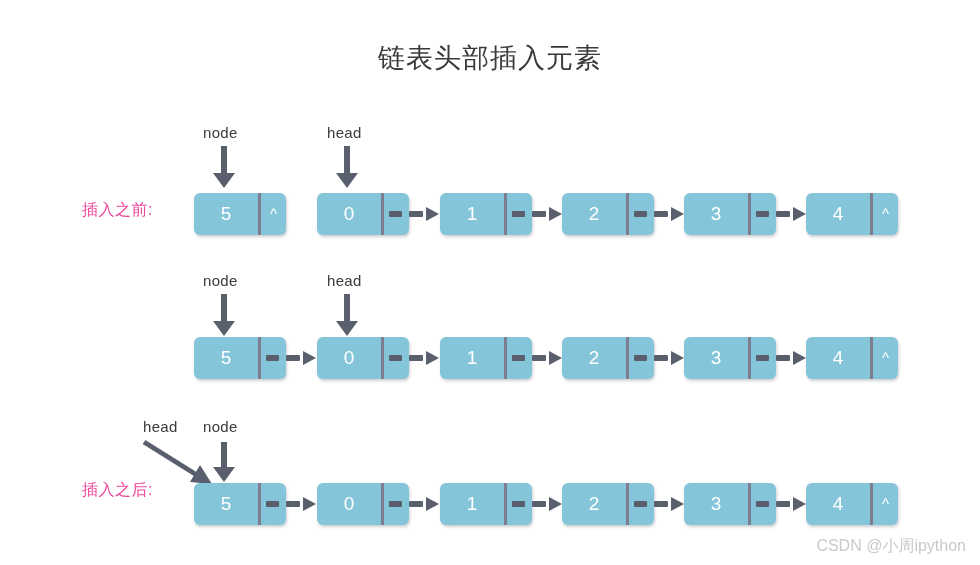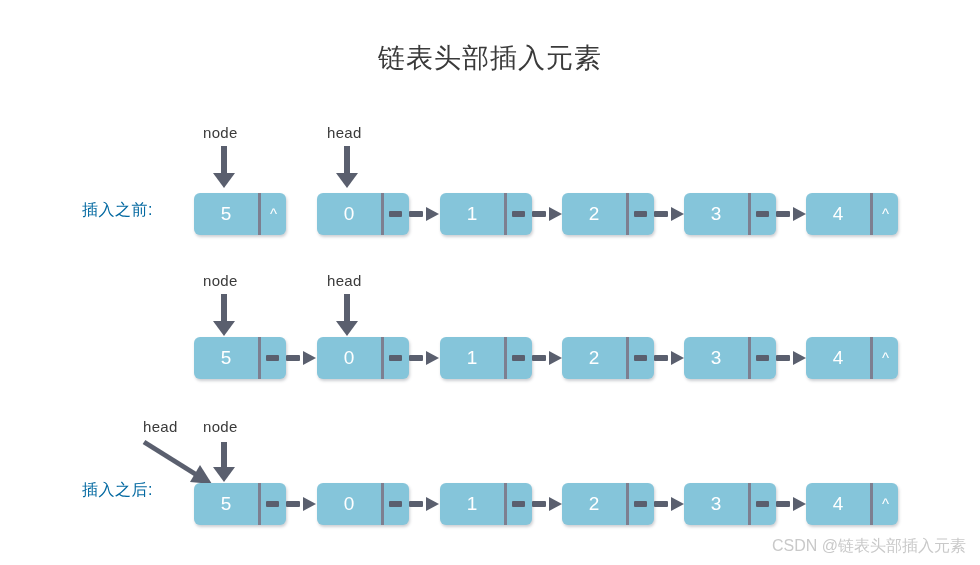--- a/index.html
+++ b/index.html
@@ -31,21 +31,21 @@
 
   .row {
     position: absolute;
     left: 0;
     width: 980px;
     height: 120px;
   }
   .row-label {
     position: absolute;
     font-size: 16px;
-    color: #0369a1;
+    color: #ec4899;
     white-space: nowrap;
     letter-spacing: 0.5px;
     text-align: center;
   }
 
   
   .node {
     position: absolute;
     width: 92px;
     height: 42px;
@@ -374,13 +374,13 @@
     <div class="head" style="left:17px;"></div>
   </div>
 
   <div class="node" style="left:806px; top:71px;">
     <div class="value">4</div>
     <div class="divider"></div>
     <div class="ptr">^</div>
   </div>
 </div>
 
-<div id="watermark">CSDN @链表头部插入元素</div>
+<div id="watermark">CSDN @小周ipython</div>
 
 </body></html>

